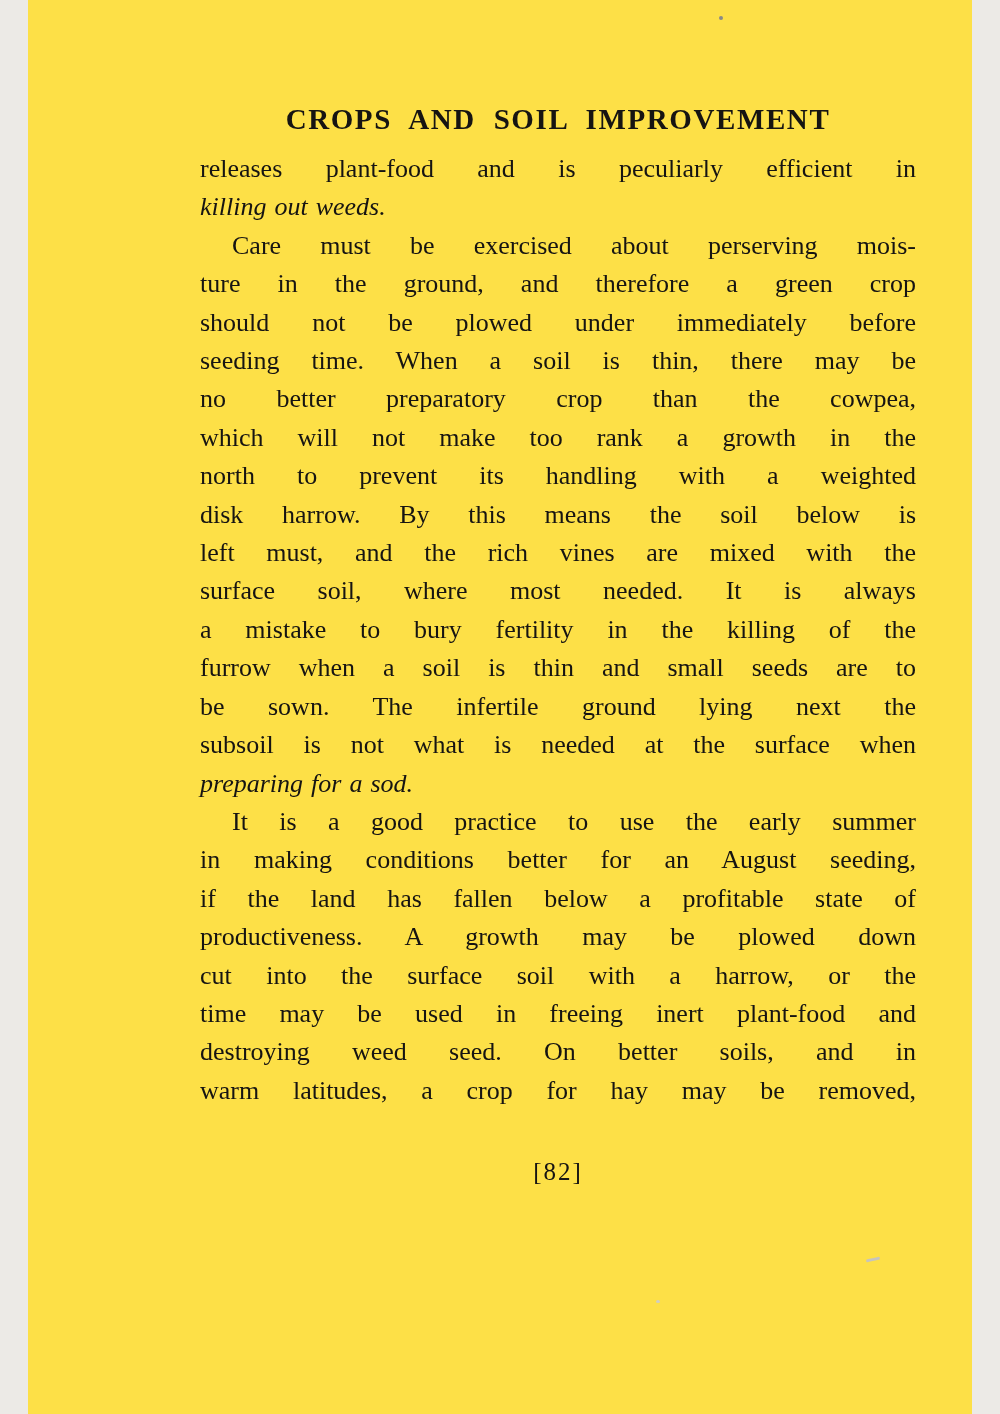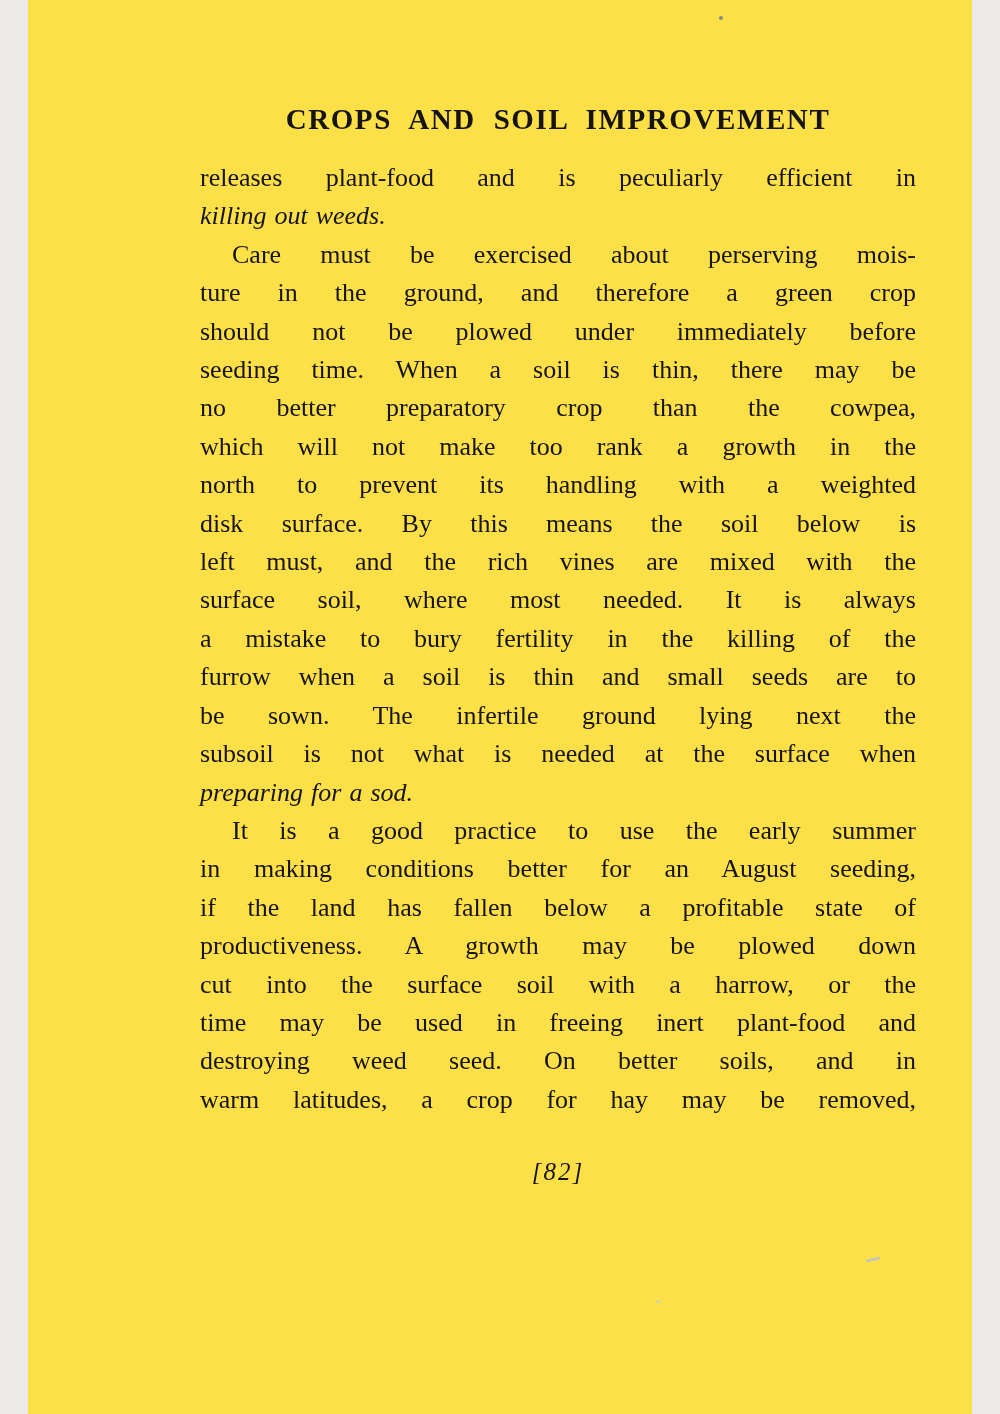--- a/index.html
+++ b/index.html
@@ -25,21 +25,21 @@
     text-align: center;
     font-size: 29px;
     font-weight: bold;
     letter-spacing: 1.6px;
     word-spacing: 9px;
     white-space: nowrap;
   }
   .text-block {
     position: absolute;
     left: 172px;
-    top: 159px;
+    top: 150px;
     width: 716px;
   }
   .paragraph {
     margin: 0;
   }
   .line {
     font-size: 26px;
     line-height: 38.4px;
     text-align: justify;
     text-align-last: justify;
@@ -53,21 +53,20 @@
     text-indent: 32px;
   }
   .page-number {
     position: absolute;
     left: 172px;
     top: 1158px;
     width: 716px;
     text-align: center;
     font-size: 25px;
     letter-spacing: 2px;
-    font-style: italic;
   }
   .speck {
     position: absolute;
     background: #8a8a86;
     border-radius: 50%;
   }
   .speck-1 { left: 691px; top: 16px; width: 4px; height: 4px; }
   .speck-2 { left: 838px; top: 1258px; width: 14px; height: 3px; background:#c6c4be; border-radius:2px; transform: rotate(-12deg); }
   .speck-3 { left: 628px; top: 1300px; width: 4px; height: 3px; background:#cfcdc7; }
 </style>
@@ -83,21 +82,21 @@
         <div class="line last">killing out weeds.</div>
       </div>
       <div class="paragraph">
         <div class="line indent">Care must be exercised about perserving mois-</div>
         <div class="line">ture in the ground, and therefore a green crop</div>
         <div class="line">should not be plowed under immediately before</div>
         <div class="line">seeding time. When a soil is thin, there may be</div>
         <div class="line">no better preparatory crop than the cowpea,</div>
         <div class="line">which will not make too rank a growth in the</div>
         <div class="line">north to prevent its handling with a weighted</div>
-        <div class="line">disk surface. By this means the soil below is</div>
+        <div class="line">disk harrow. By this means the soil below is</div>
         <div class="line">left must, and the rich vines are mixed with the</div>
         <div class="line">surface soil, where most needed. It is always</div>
         <div class="line">a mistake to bury fertility in the killing of the</div>
         <div class="line">furrow when a soil is thin and small seeds are to</div>
         <div class="line">be sown. The infertile ground lying next the</div>
         <div class="line">subsoil is not what is needed at the surface when</div>
         <div class="line last">preparing for a sod.</div>
       </div>
       <div class="paragraph">
         <div class="line indent">It is a good practice to use the early summer</div>

